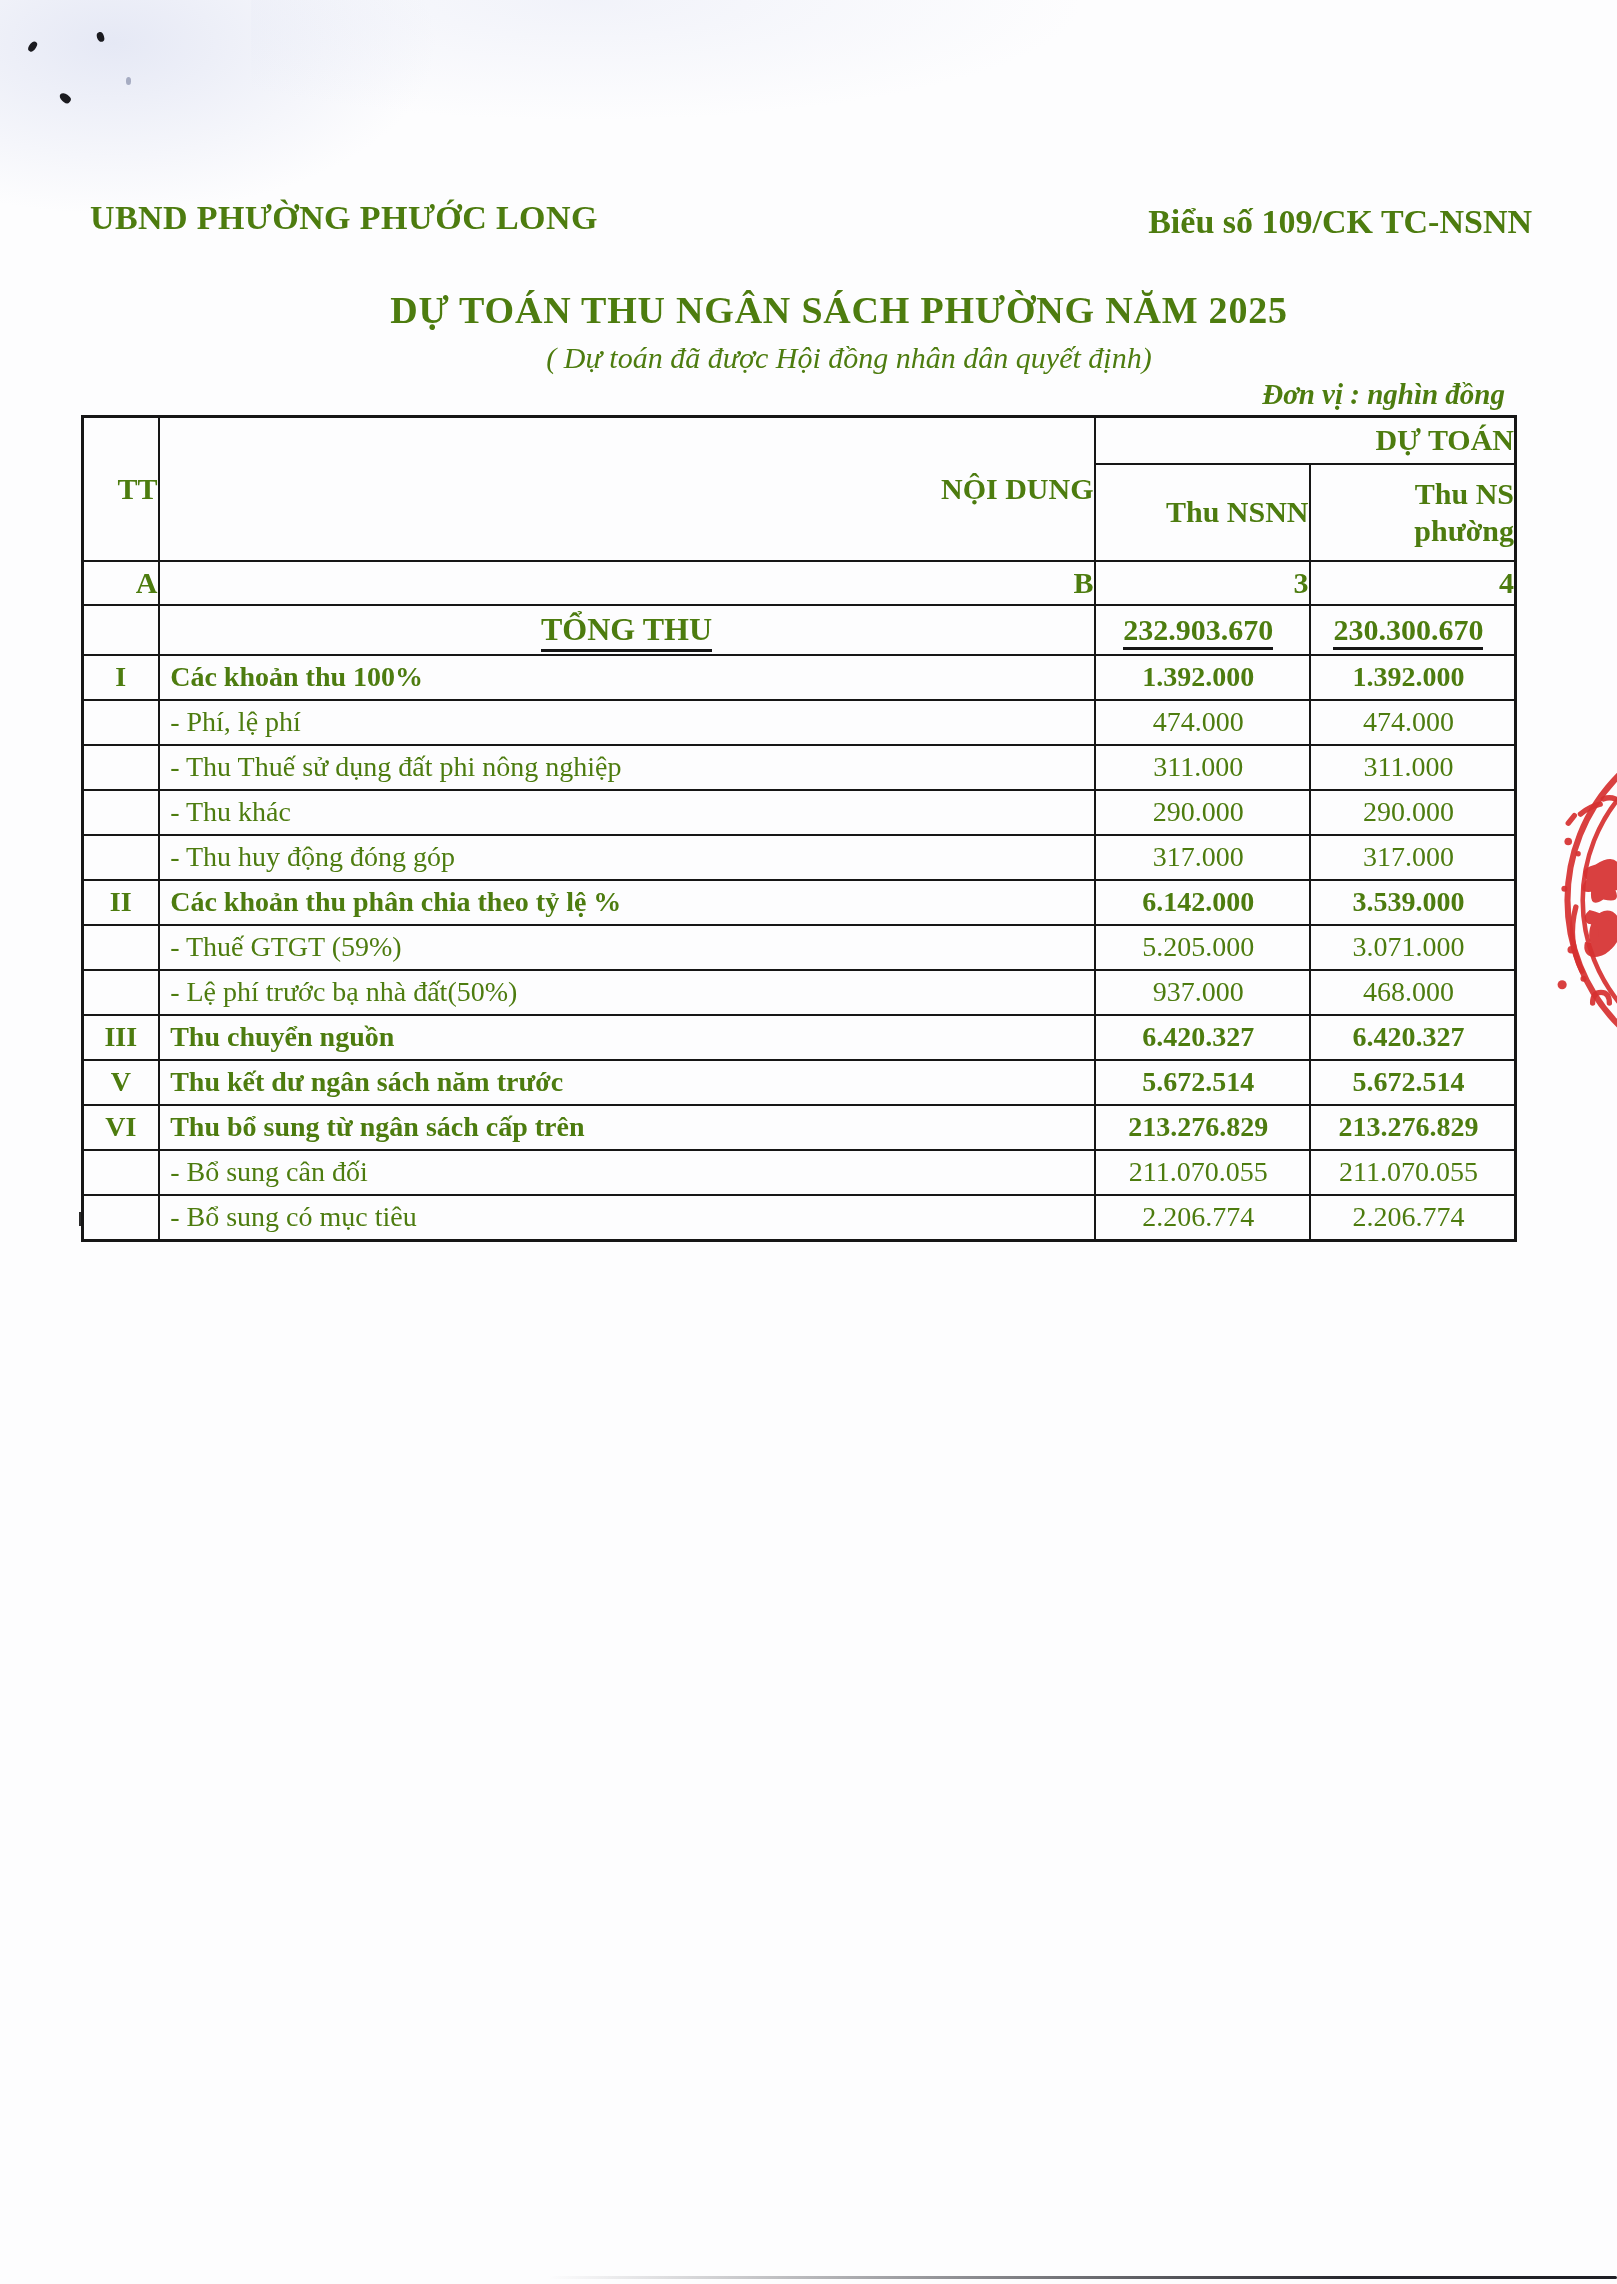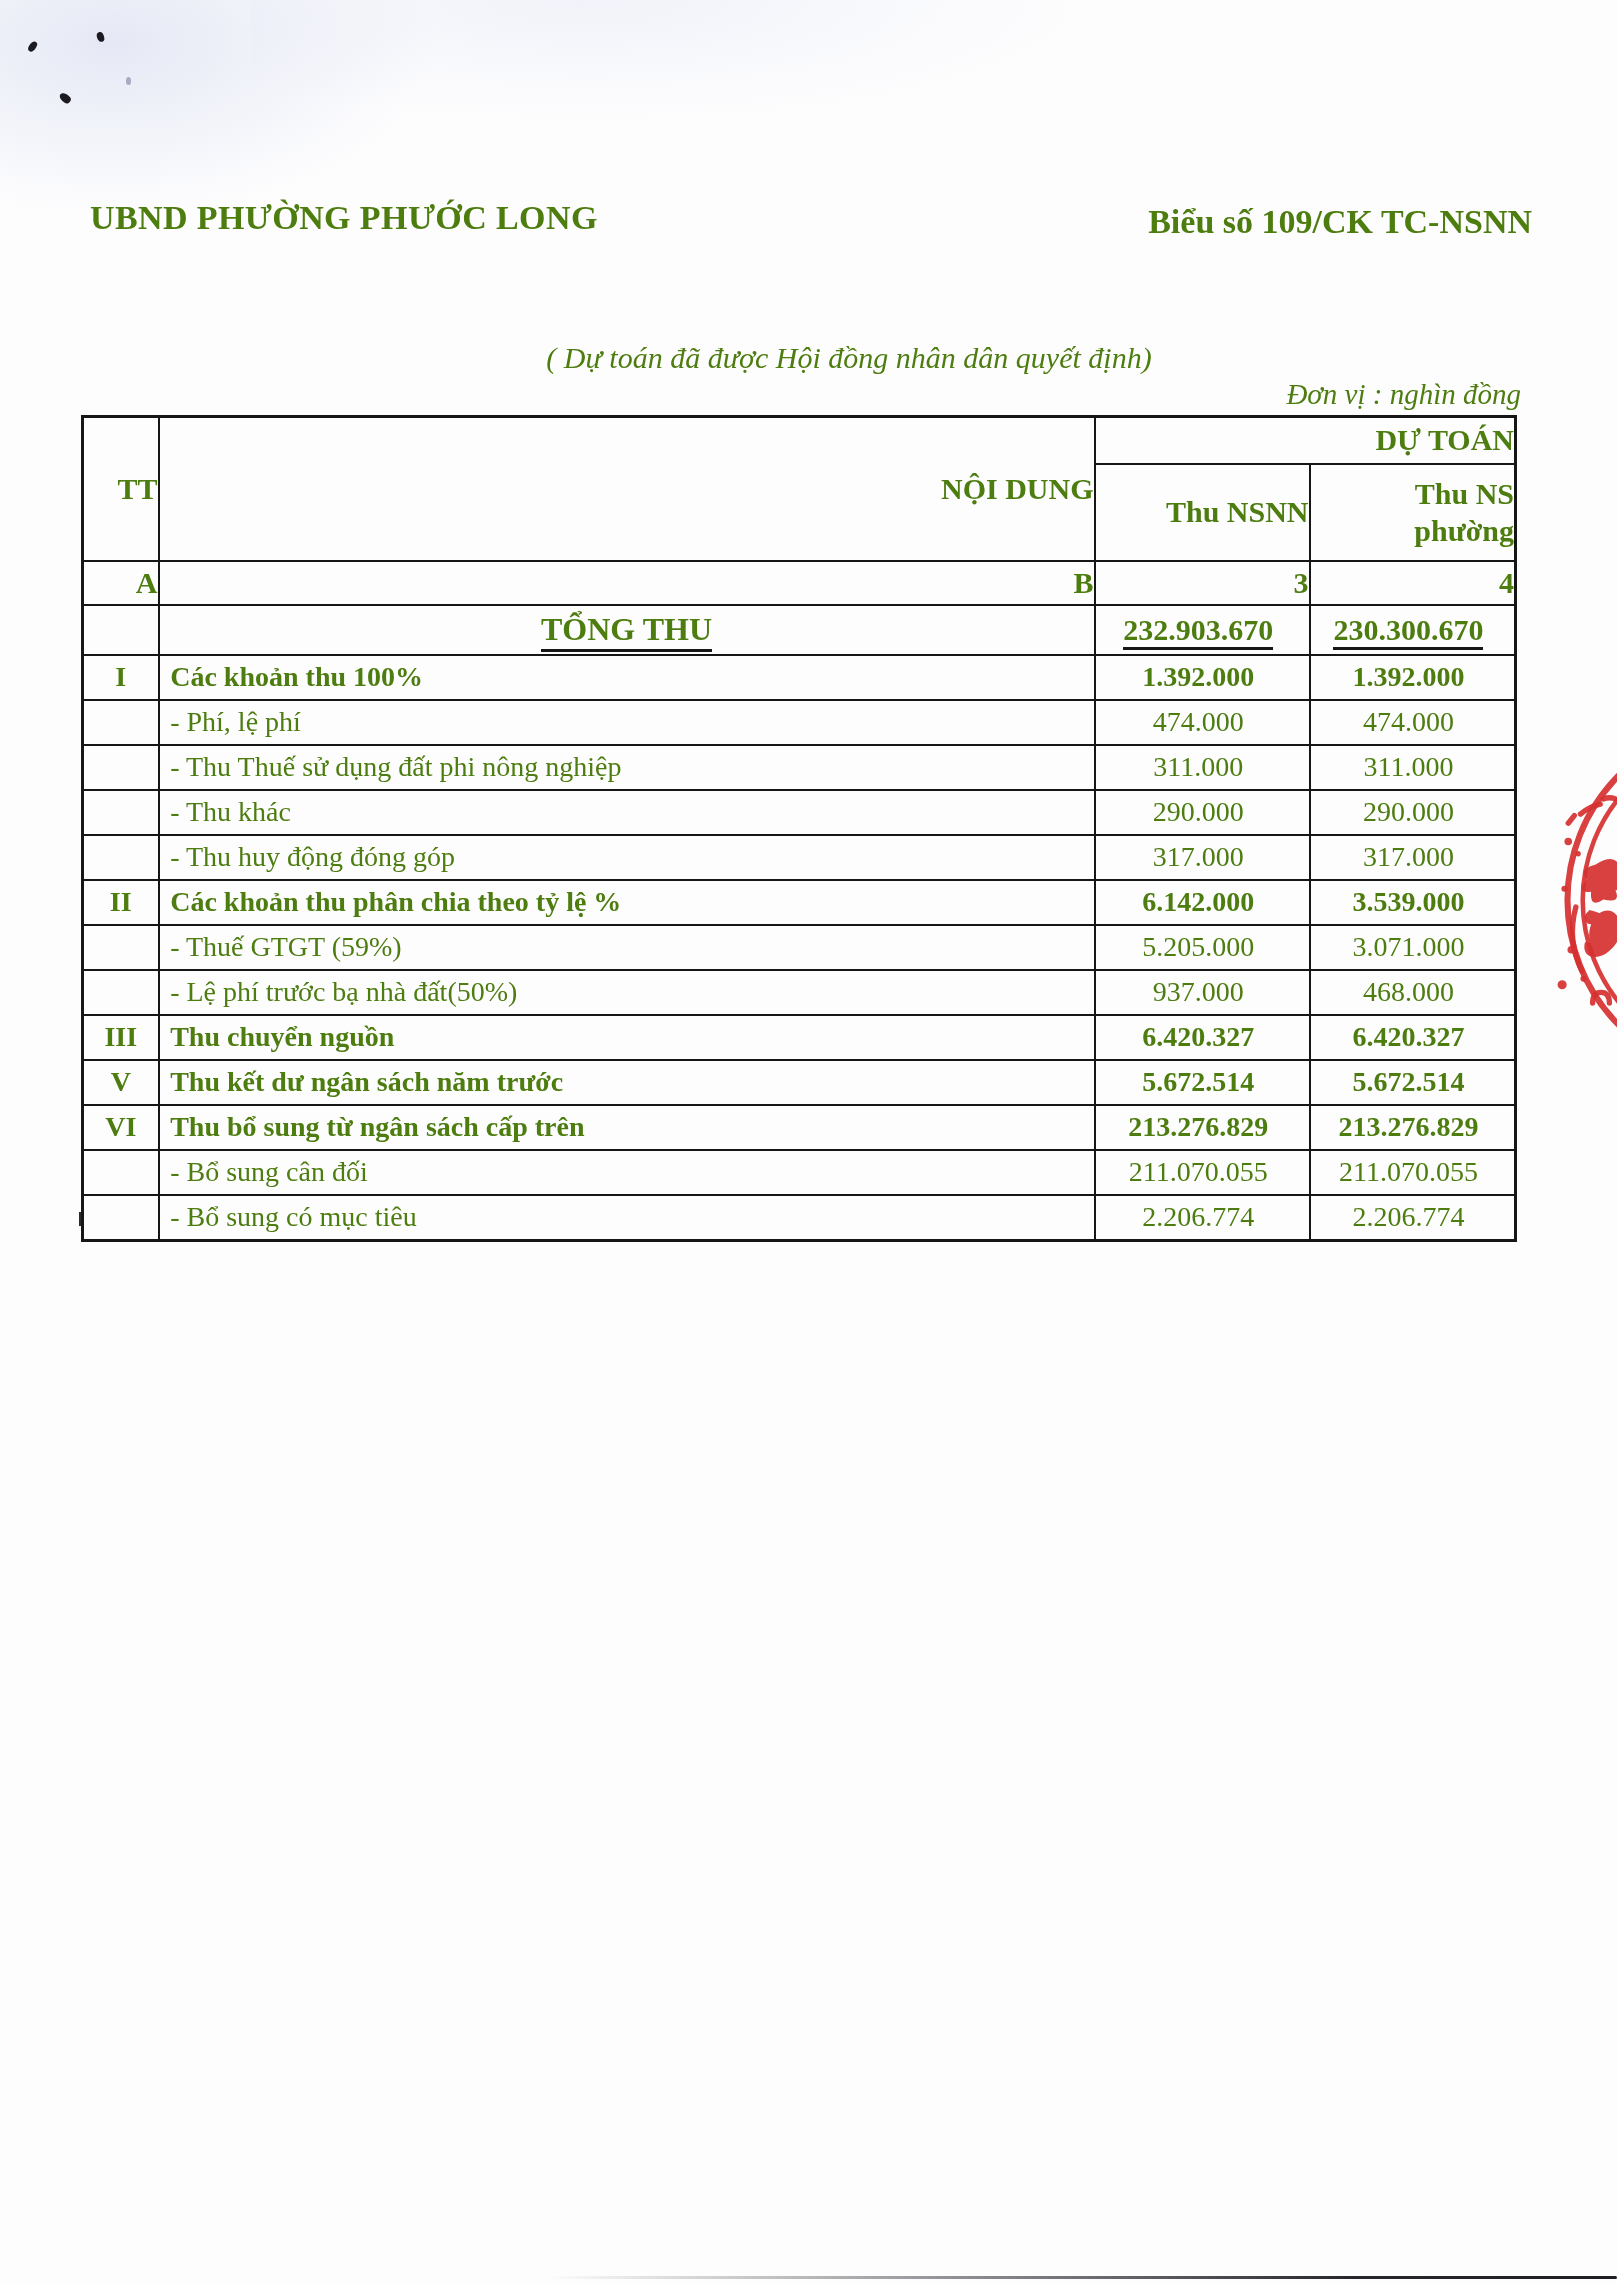--- a/index.html
+++ b/index.html
@@ -34,21 +34,21 @@
   }
   .corner-tick{position:absolute;left:79px;top:1212px;width:3.8px;height:13.7px;background:#2a2a2a;}
 
   
   .org{position:absolute;left:90px;top:199px;font-size:34px;font-weight:bold;letter-spacing:0.4px;white-space:nowrap;}
   .form-no{position:absolute;right:85px;top:203px;font-size:34px;font-weight:bold;white-space:nowrap;}
   .title{position:absolute;left:0;right:0;top:288px;padding-left:61px;text-align:center;
          font-size:38px;font-weight:bold;letter-spacing:0.8px;white-space:nowrap;}
   .subtitle{position:absolute;left:0;right:0;top:341px;padding-left:81px;text-align:center;
          font-size:30px;font-style:italic;white-space:nowrap;}
-  .unit-note{position:absolute;right:96px;top:378px;font-size:29px;font-style:italic;white-space:nowrap;}
+  .unit-note{position:absolute;right:112px;top:378px;font-size:29px;font-style:italic;white-space:nowrap;font-weight:bold;}
 
   
   table.budget{
     position:absolute;left:81px;top:415px;width:1433px;
     border-collapse:collapse;table-layout:fixed;
   }
   table.budget th,table.budget td{
     border:2.3px solid #161616;
     overflow:hidden;white-space:nowrap;
   }
@@ -82,20 +82,21 @@
   <div class="smudge2"></div>
   <div class="speck sp1"></div>
   <div class="speck sp2"></div>
   <div class="speck sp3"></div>
   <div class="speck sp4"></div>
   <div class="scan-edge"></div>
   <div class="corner-tick"></div>
 
   <div class="org">UBND PHƯỜNG PHƯỚC LONG</div>
   <div class="form-no">Biểu số 109/CK TC-NSNN</div>
+  <div class="title">DỰ TOÁN THU NGÂN SÁCH PHƯỜNG NĂM 2025</div>
   <div class="subtitle">( Dự toán đã được Hội đồng nhân dân quyết định)</div>
   <div class="unit-note">Đơn vị : nghìn đồng</div>
 
   <table class="budget">
     <colgroup>
       <col style="width:76px">
         <col style="width:936px">
         <col style="width:215px">
         <col style="width:206px">
     </colgroup>

